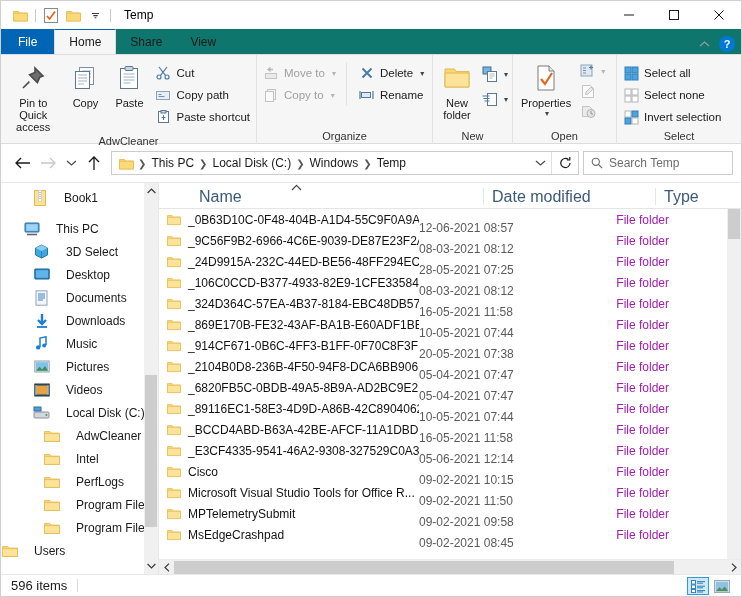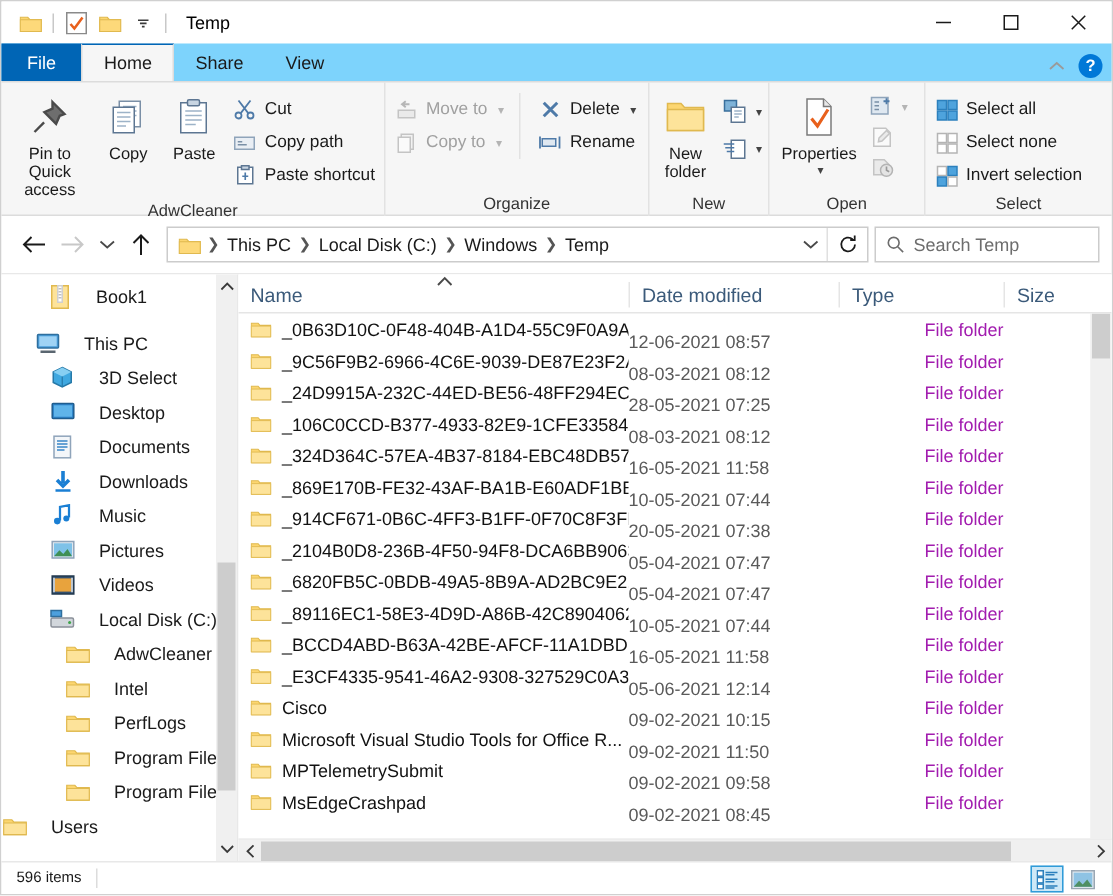--- a/index.html
+++ b/index.html
@@ -46,21 +46,21 @@
   .wc {
     width: 45px; height: 28px;
     display: flex; align-items: center; justify-content: center;
   }
   .wc svg { display:block; }
 
   
   .tabstrip {
     height: 25px; flex: 0 0 25px;
     display: flex; align-items: flex-end;
-    background: #7dd3fc;
+    background: #0f766e;
     position: relative;
   }
   .tab {
     height: 25px; padding: 0 14px;
     display: flex; align-items: center; justify-content: center;
     font-size: 12px; color: #1a1a1a;
     white-space: nowrap;
   }
   .tab.file {
     background: #0065b5; color: #ffffff;
@@ -210,23 +210,23 @@
     font-size: 9px; color: #555; line-height: 8px;
   }
   .colhead {
     height: 26px; flex: 0 0 26px;
     display: flex; align-items: flex-end;
     border-bottom: 1px solid #e5e5e5;
     background: #fff;
     padding-bottom: 3px;
   }
   .ch {
-    font-size: 13px; color: #3b5a7a;
+    font-size: 16px; color: #3b5a7a;
     padding-left: 8px; white-space: nowrap;
-    border-left: 1px solid #e5e5e5; height: 17px; line-height: 17px;
+    border-left: 1px solid #e5e5e5; height: 17px; line-height: 17px; margin-left: 32px;
   }
   .ch:first-child { border-left: none; }
   .ch-name  { width: 260px; flex: 0 0 260px; }
   .ch-date  { width: 140px; flex: 0 0 140px; }
   .ch-type  { width: 110px; flex: 0 0 110px; }
   .ch-size  { flex: 1; }
   .rowsarea {
     flex: 1; overflow: hidden; position: relative;
   }
   .frow {
@@ -261,21 +261,21 @@
 
   
   .statusbar {
     flex: 0 0 22px; height: 22px;
     display: flex; align-items: center;
     border-top: 1px solid #e8e8e8;
     background: #fff;
     padding-left: 10px;
     position: relative;
   }
-  .status-txt { font-size: 10px; color: #1a1a1a; white-space: nowrap; }
+  .status-txt { font-size: 13px; color: #1a1a1a; white-space: nowrap; }
   .status-div { width: 1px; height: 13px; background: #dcdcdc; margin-left: 10px; }
   .viewbtns {
     position: absolute; right: 8px; top: 2px;
     display: flex; gap: 2px; align-items: center;
   }
   .vbtn { width: 22px; height: 18px; display: flex; align-items: center; justify-content: center; }
   .vbtn.sel { border: 1px solid #2f9bd8; background: #cde8f7; }
   svg { display: block; }
 </style>
 </head>

